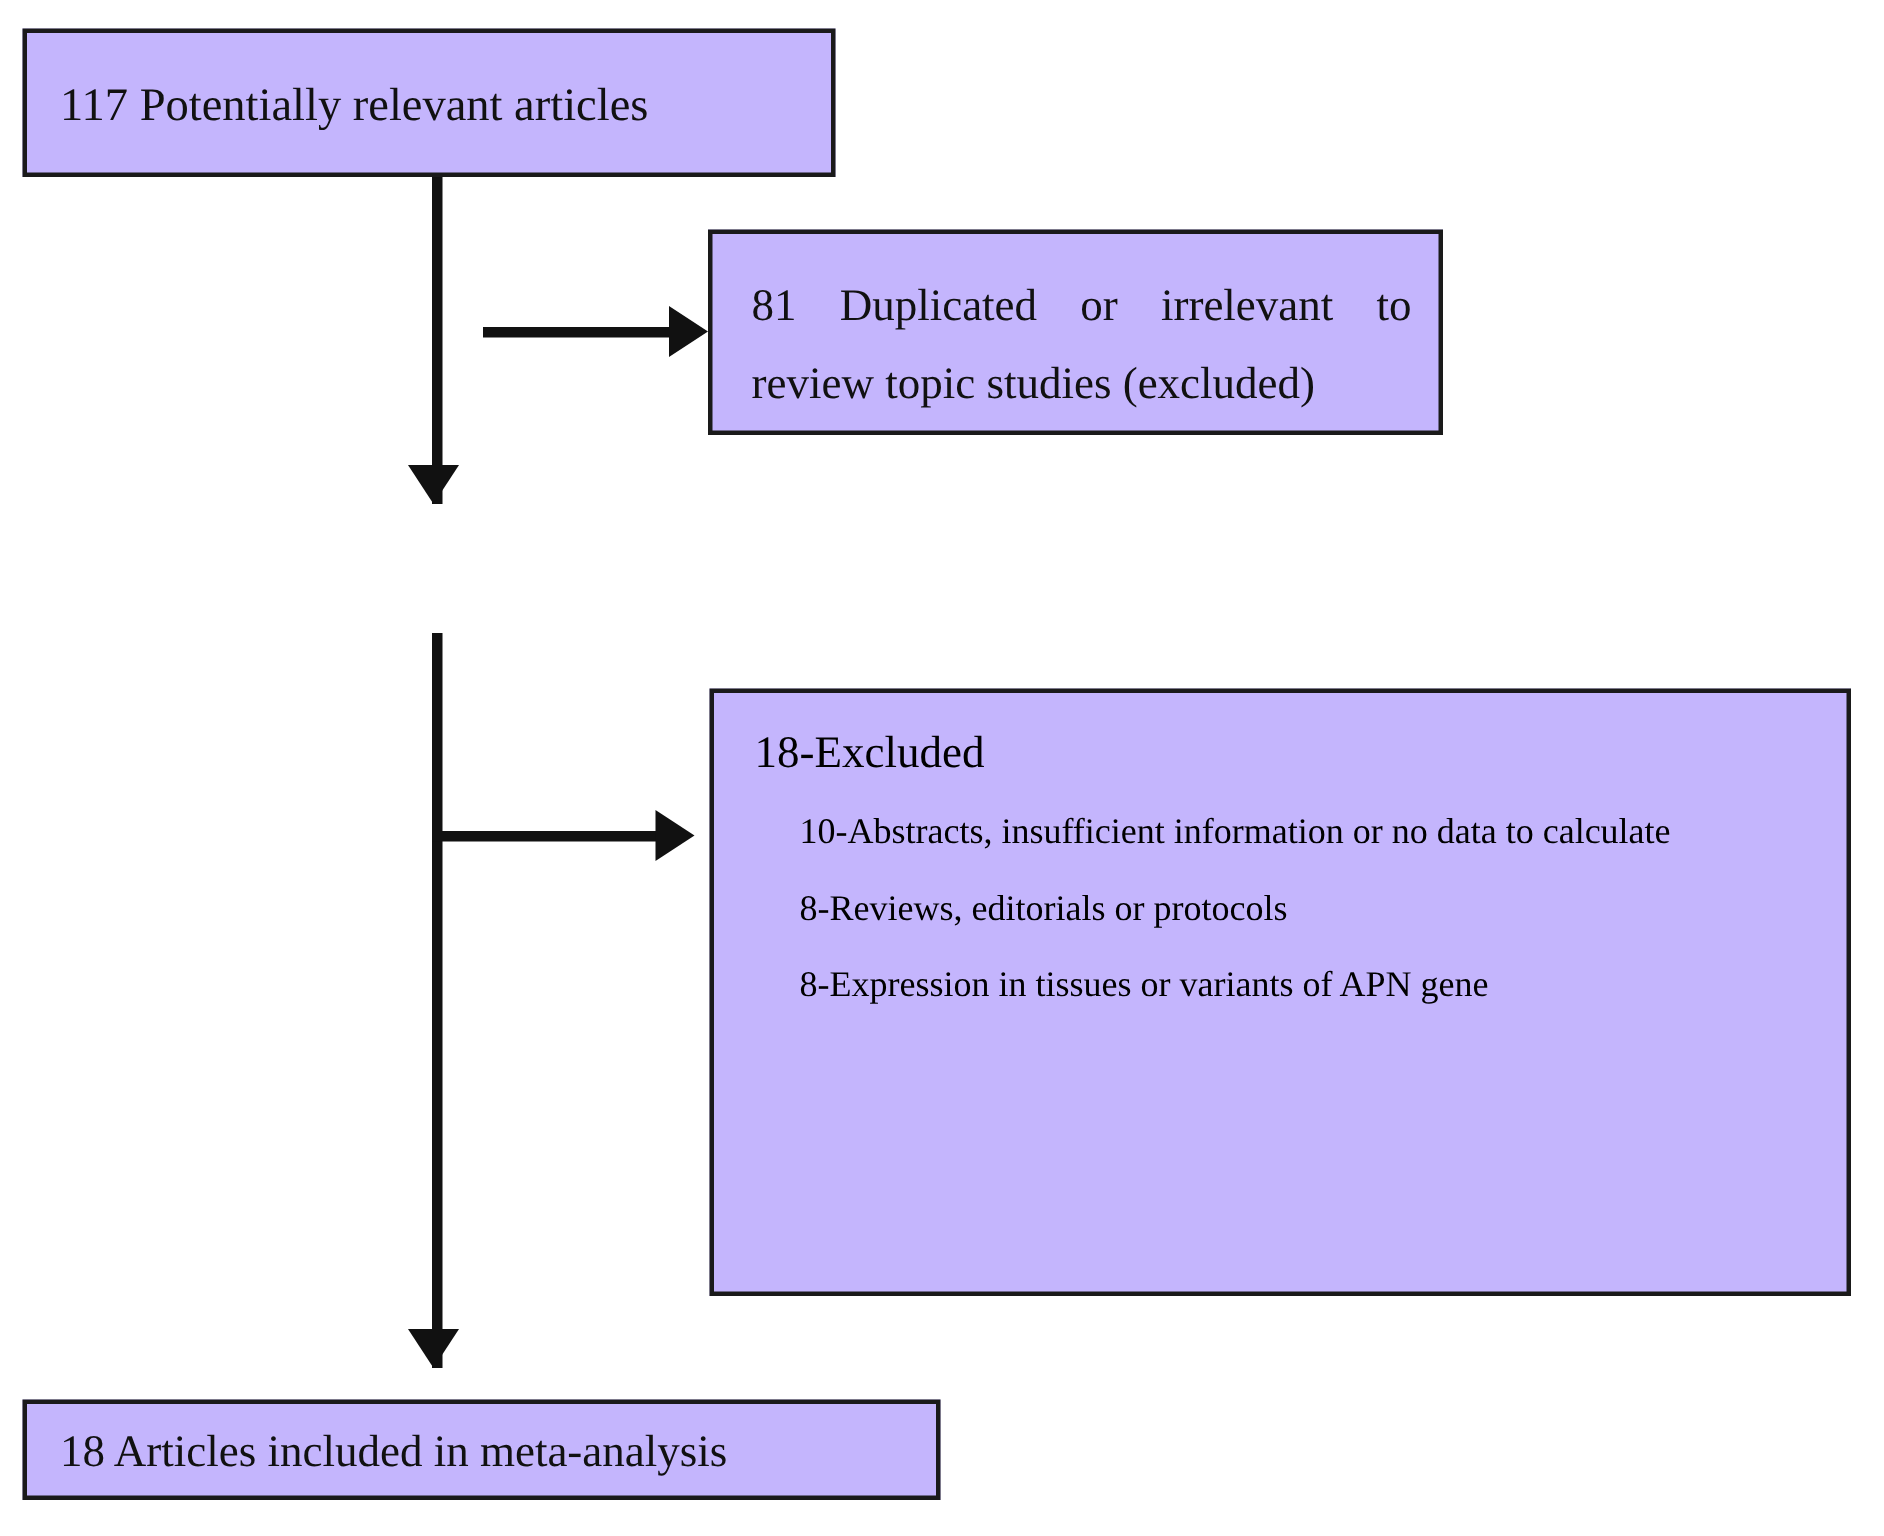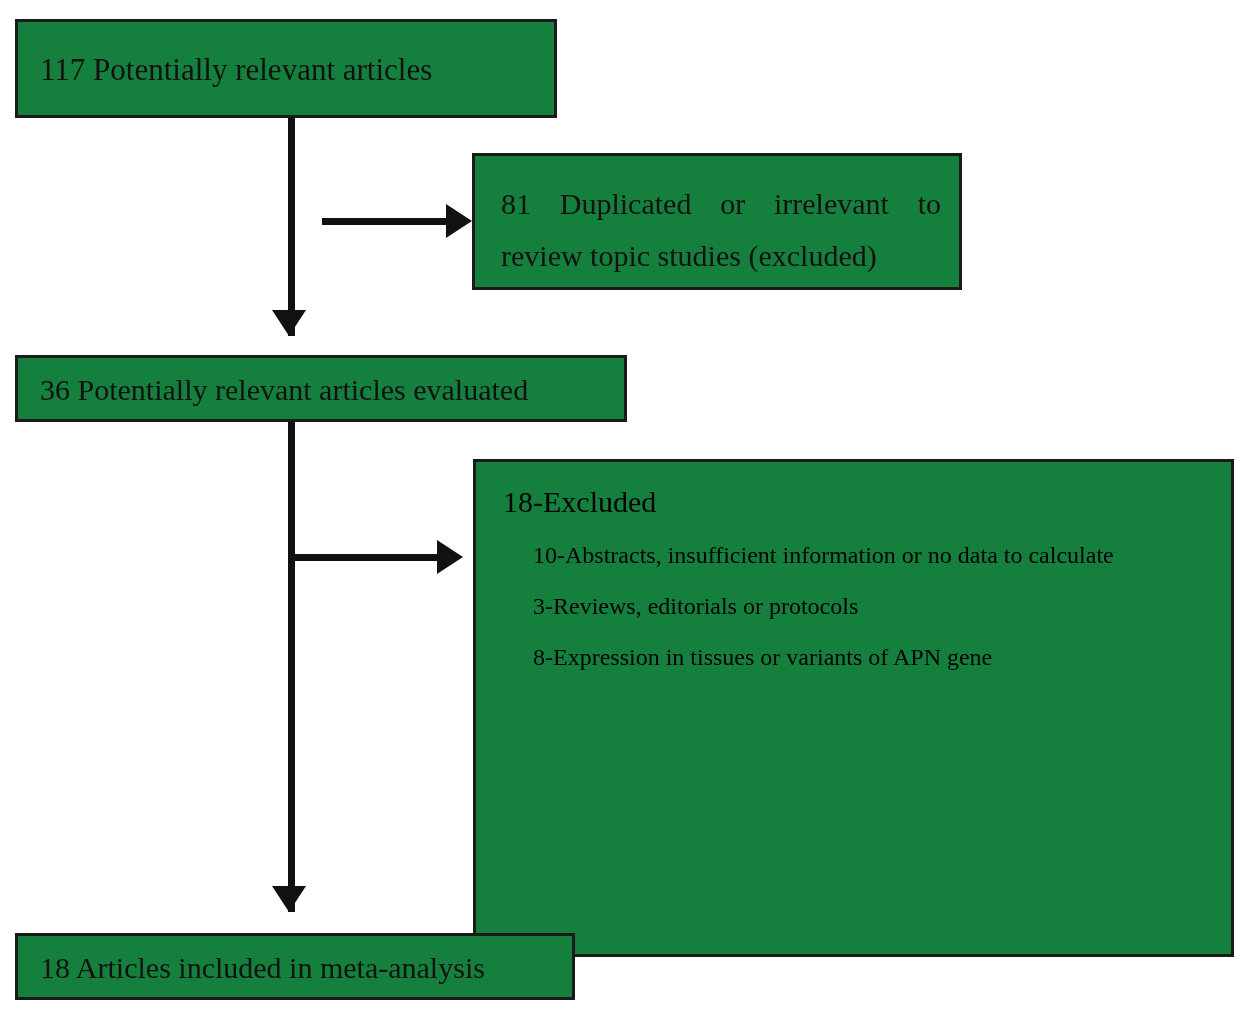--- a/index.html
+++ b/index.html
@@ -15,21 +15,21 @@
   #flow-canvas {
     position: relative;
     width: 1256px;
     height: 1024px;
     background: #ffffff;
     overflow: hidden;
   }
   .node-box {
     position: absolute;
     box-sizing: border-box;
-    background: #15803d;
+    background: #c4b5fd;
     border: 3px solid #1a1a1a;
   }
   .node-text {
     position: absolute;
     box-sizing: border-box;
     white-space: pre-wrap;
     color: #111111;
   }
   
   #box-identified {
@@ -73,21 +73,21 @@
     top: 12px;
     right: 8px;
     font-size: 30px;
     line-height: 40px;
   }
   
   #box-exclusions {
     left: 473px;
     top: 459px;
     width: 761px;
-    height: 498px;
+    height: 405px;
   }
   #box-exclusions .excl-heading {
     position: absolute;
     left: 27px;
     top: 20px;
     font-size: 30px;
     line-height: 40px;
   }
   #box-exclusions .excl-list {
     position: absolute;
@@ -102,21 +102,21 @@
     text-justify: inter-word;
     margin: 0;
   }
   #box-exclusions .excl-item.wrapping {
     text-align: justify;
   }
   
   #box-included {
     left: 15px;
     top: 933px;
-    width: 560px;
+    width: 612px;
     height: 67px;
   }
   #box-included .node-text {
     left: 22px;
     top: 12px;
     right: 8px;
     font-size: 30px;
     line-height: 40px;
   }
 
@@ -188,29 +188,26 @@
   </div>
 
   <div class="node-box" id="box-identified">
     <div class="node-text">117 Potentially relevant articles</div>
   </div>
 
   <div class="node-box" id="box-duplicates">
     <div class="node-text">81 Duplicated or irrelevant to review topic studies (excluded)</div>
   </div>
 
-  <div class="node-box" id="box-screened">
-    <div class="node-text">36 Potentially relevant articles evaluated</div>
-  </div>
 
   <div class="node-box" id="box-exclusions">
     <div class="excl-heading">18-Excluded</div>
     <div class="excl-list">
       <div class="excl-item wrapping">10-Abstracts, insufficient information or no data to calculate</div>
-      <div class="excl-item">3-Reviews, editorials or protocols</div>
+      <div class="excl-item">8-Reviews, editorials or protocols</div>
       <div class="excl-item">8-Expression in tissues or variants of APN gene</div>
     </div>
   </div>
 
   <div class="node-box" id="box-included">
     <div class="node-text">18 Articles included in meta-analysis</div>
   </div>
 
 </div>
 

